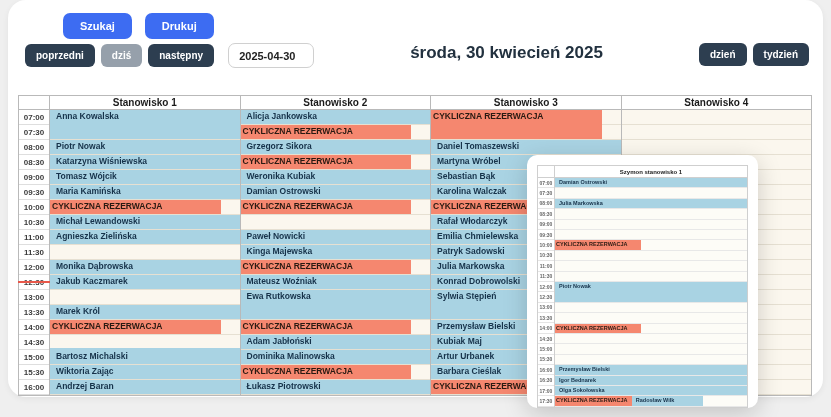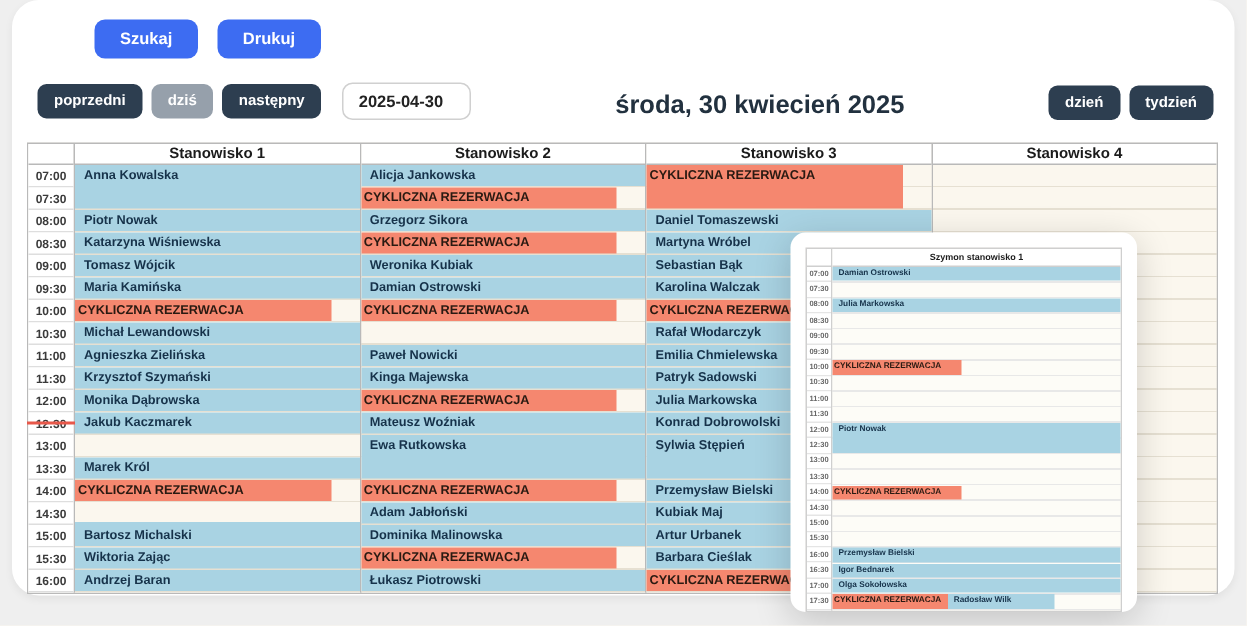--- a/index.html
+++ b/index.html
@@ -16,21 +16,21 @@
   
   .top-actions{position:absolute;left:17px;top:13px;display:flex;gap:13px;padding-left:38px;}
   .btn{
     border:none;border-radius:7px;font-weight:bold;cursor:pointer;
     font-family:inherit;color:#fff;
   }
   .btn.blue{background:var(--accent,#3d6cf2);font-size:11px;padding:7px 17px;}
   .btn.navy{background:var(--navy,#2d3e50);font-size:10px;padding:6px 11px;border-radius:6px;}
   .btn.gray{background:var(--muted,#96a0ab);font-size:10px;padding:6px 11px;border-radius:6px;}
   
-  .nav-row{position:absolute;left:17px;top:55px;right:14px;display:flex;align-items:flex-end;}
+  .nav-row{position:absolute;left:17px;top:43px;right:14px;display:flex;align-items:flex-start;}
   .nav-left{display:flex;gap:6px;align-items:center;}
   .date-input{
     margin-left:8px;width:86px;height:25px;box-sizing:border-box;
     border:1px solid #d0d0d0;border-radius:7px;font-family:inherit;
     font-size:11px;font-weight:bold;color:#222;padding:0 0 0 10px;background:#fff;
   }
   .page-title{flex:1;text-align:center;font-size:17px;font-weight:bold;color:#22313f;}
   .nav-right{display:flex;gap:6px;}
   
   .sched{
@@ -135,21 +135,20 @@
         <div class="th">Stanowisko 1</div>
         <div class="dbody" style="height: 285px;">
           <div class="ev app" style="top: 0px; height: 29px;">Anna Kowalska</div>
           <div class="ev app" style="top: 30px; height: 14px;">Piotr Nowak</div>
           <div class="ev app" style="top: 45px; height: 14px;">Katarzyna Wiśniewska</div>
           <div class="ev app" style="top: 60px; height: 14px;">Tomasz Wójcik</div>
           <div class="ev app" style="top: 75px; height: 14px;">Maria Kamińska</div>
           <div class="ev res" style="top: 90px; height: 14px;">CYKLICZNA REZERWACJA</div>
           <div class="ev app" style="top: 105px; height: 14px;">Michał Lewandowski</div>
           <div class="ev app" style="top: 120px; height: 14px;">Agnieszka Zielińska</div>
-          <div class="ev app" style="top: 135px; height: 14px;">Krzysztof Szymański</div>
           <div class="ev app" style="top: 150px; height: 14px;">Monika Dąbrowska</div>
           <div class="ev app" style="top: 165px; height: 14px;">Jakub Kaczmarek</div>
           <div class="ev app" style="top: 195px; height: 14px;">Marek Król</div>
           <div class="ev res" style="top: 210px; height: 14px;">CYKLICZNA REZERWACJA</div>
           <div class="ev app" style="top: 238px; height: 14px; text-align: center;">Joanna Pawlak</div>
           <div class="ev app" style="top: 240px; height: 14px;">Bartosz Michalski</div>
           <div class="ev app" style="top: 255px; height: 14px;">Wiktoria Zając</div>
           <div class="ev app" style="top: 270px; height: 14px;">Andrzej Baran</div>
         </div>
       </div>

